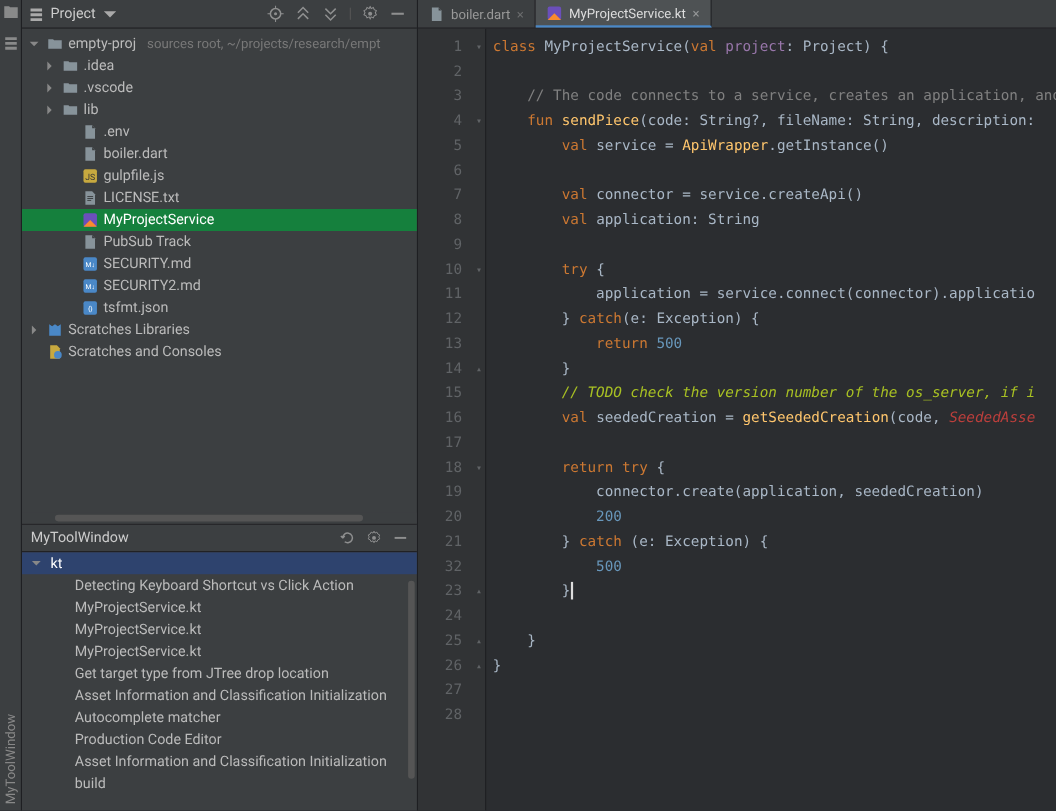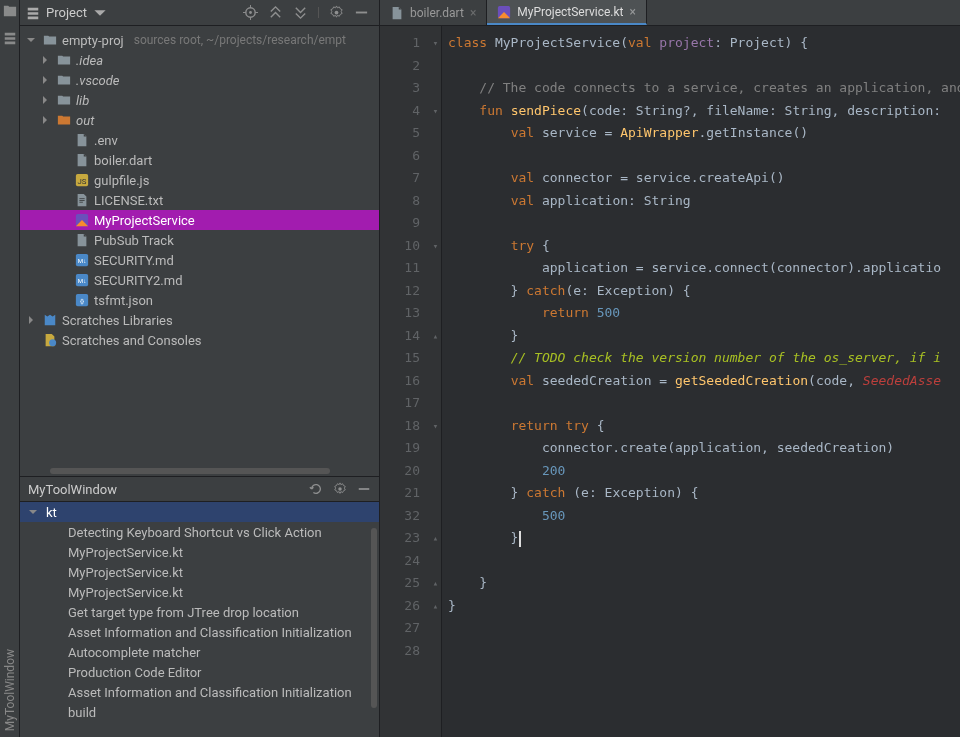--- a/index.html
+++ b/index.html
@@ -9,28 +9,28 @@
 .leftbar .vtext { writing-mode:vertical-rl; transform:rotate(180deg); font-size:12px; color:#888; margin-top:auto; margin-bottom:6px; }
 .leftbar svg { opacity:.7; }
 .sidepanel { width:360px; display:flex; flex-direction:column; border-right:1px solid #1e1f22; background:#3c3f41; }
 .sidehead { height:26px; display:flex; align-items:center; gap:6px; padding:0 6px; border-bottom:1px solid #1e1f22; }
 .sidehead .proj { display:flex; align-items:center; gap:6px; font-size:13px; color:#ccc; }
 .sidehead .proj svg { width:14px; height:14px; }
 .sidehead .tools { margin-left:auto; display:flex; gap:10px; padding-right:4px; }
 .sidehead .tools svg { width:15px; height:15px; opacity:.75; cursor:pointer; }
 .tree { flex:1; overflow:auto; padding:4px 0; }
 .tree-row { display:flex; align-items:center; height:20px; padding-left:4px; gap:4px; white-space:nowrap; cursor:pointer; }
-.tree-row.sel { background:#a21caf; color:#fff;text-align:center; }
+.tree-row.sel { background:#15803d; color:#fff;text-align:center; }
 .tree-row.sel svg { fill:#fff; }
 .tree-row .exp { width:14px; display:flex; justify-content:center; }
 .tree-row .ico { width:16px; display:flex; justify-content:center; }
 .tree-row .lbl { font-size:13px; color:#bbb; }
 .tree-row.sel .lbl { color:#fff; }
 .tree-row .meta { color:#787878; font-size:12px; margin-left:6px; }
-.i1 { padding-left:18px;font-style:italic; } .i2 { padding-left:36px; }
+.i1 { padding-left:18px; } .i2 { padding-left:36px; }
 .hsb { height:10px; background:#3c3f41; position:relative; }
 .hsb .th { position:absolute; left:30px; width:280px; height:6px; top:2px; background:#555; border-radius:3px; }
 .toolhead { height:26px; display:flex; align-items:center; padding:0 8px; border-top:1px solid #1e1f22; border-bottom:1px solid #1e1f22; background:#3c3f41; }
 .toolhead .ttl { font-size:13px; color:#ccc; }
 .toolhead .tools { margin-left:auto; display:flex; gap:10px; }
 .toolhead .tools svg { width:14px; height:14px; opacity:.75; cursor:pointer; }
 .toolbody { flex:0 0 auto; height:235px; overflow:auto; }
 .ktrow { height:20px; display:flex; align-items:center; padding-left:8px; gap:4px; cursor:pointer; }
 .ktrow.hdr { background:#2e436e; color:#fff; }
 .ktrow.item { padding-left:48px; }
@@ -147,33 +147,20 @@
             <svg width="10" height="10" viewBox="0 0 10 10">
               <path fill="#888" d="M3 1l4 4-4 4z"></path>
             </svg>
           </span>
           <span class="ico">
             <svg width="14" height="14" viewBox="0 0 16 16">
               <path fill="#87939a" d="M1 3h5l1 1h8v9H1z"></path>
             </svg>
           </span>
           <span class="lbl">lib</span>
-        </div>
-        <div class="tree-row i1">
-          <span class="exp">
-            <svg width="10" height="10" viewBox="0 0 10 10">
-              <path fill="#888" d="M3 1l4 4-4 4z"></path>
-            </svg>
-          </span>
-          <span class="ico">
-            <svg width="14" height="14" viewBox="0 0 16 16">
-              <path fill="#cc7832" d="M1 3h5l1 1h8v9H1z"></path>
-            </svg>
-          </span>
-          <span class="lbl">out</span>
         </div>
         <div class="tree-row i2">
           <span class="exp"></span>
           <span class="ico">
             <svg width="14" height="14" viewBox="0 0 16 16">
               <path fill="#87939a" d="M3 1h7l3 3v11H3z"></path>
               <path fill="#3c3f41" d="M10 1v3h3z"></path>
             </svg>
           </span>
           <span class="lbl">.env</span>

